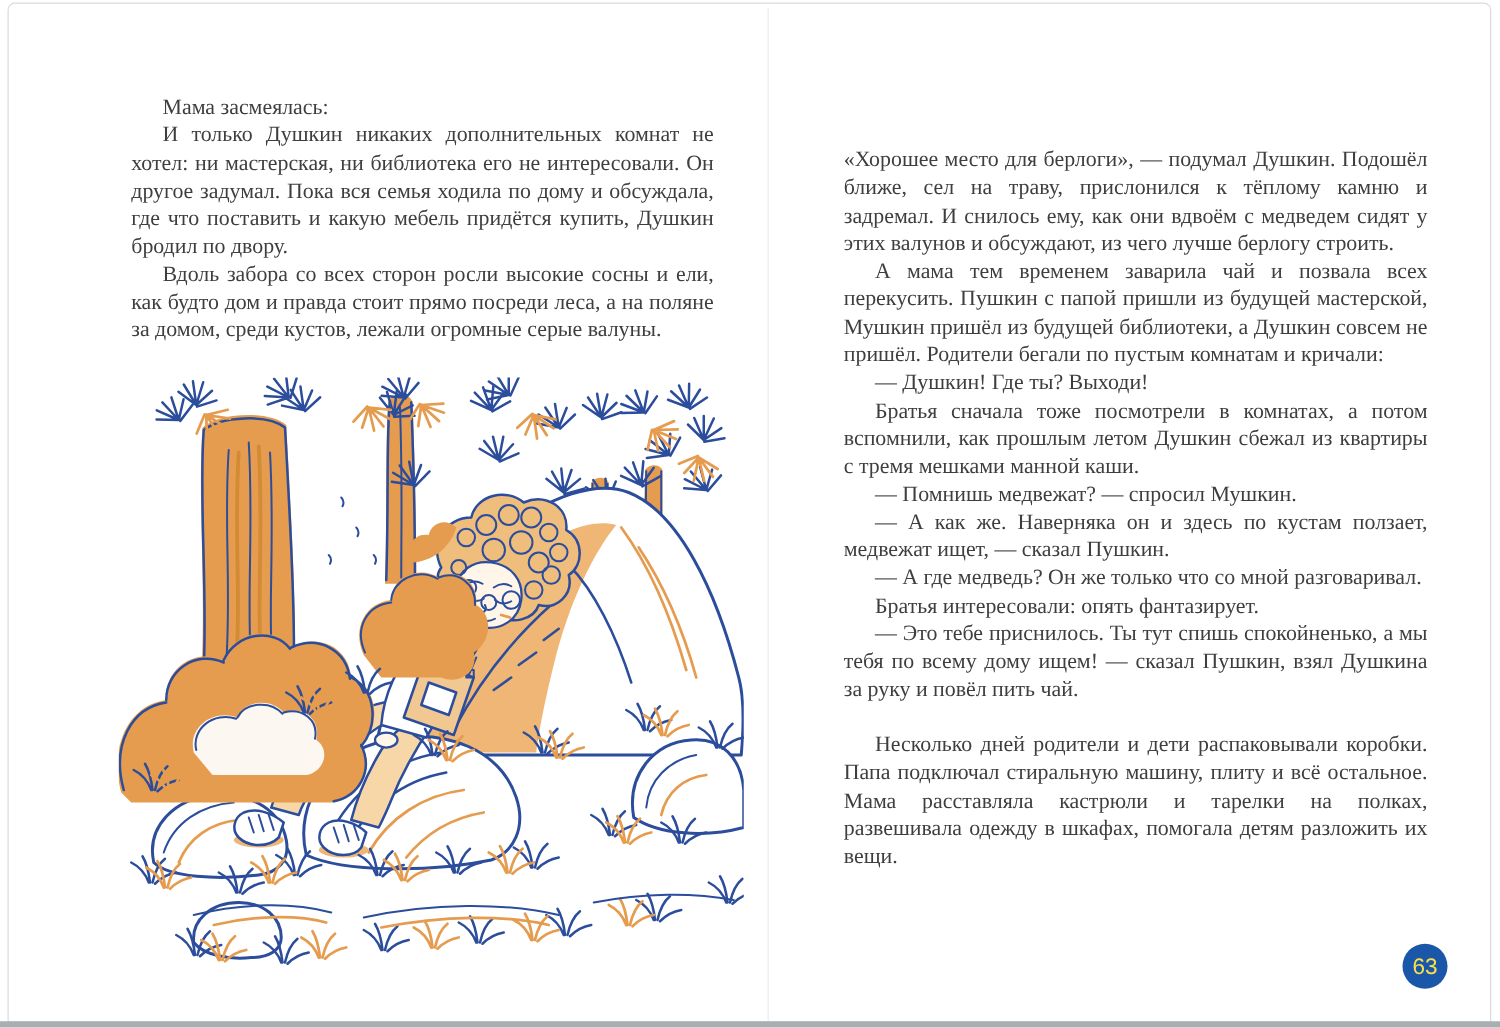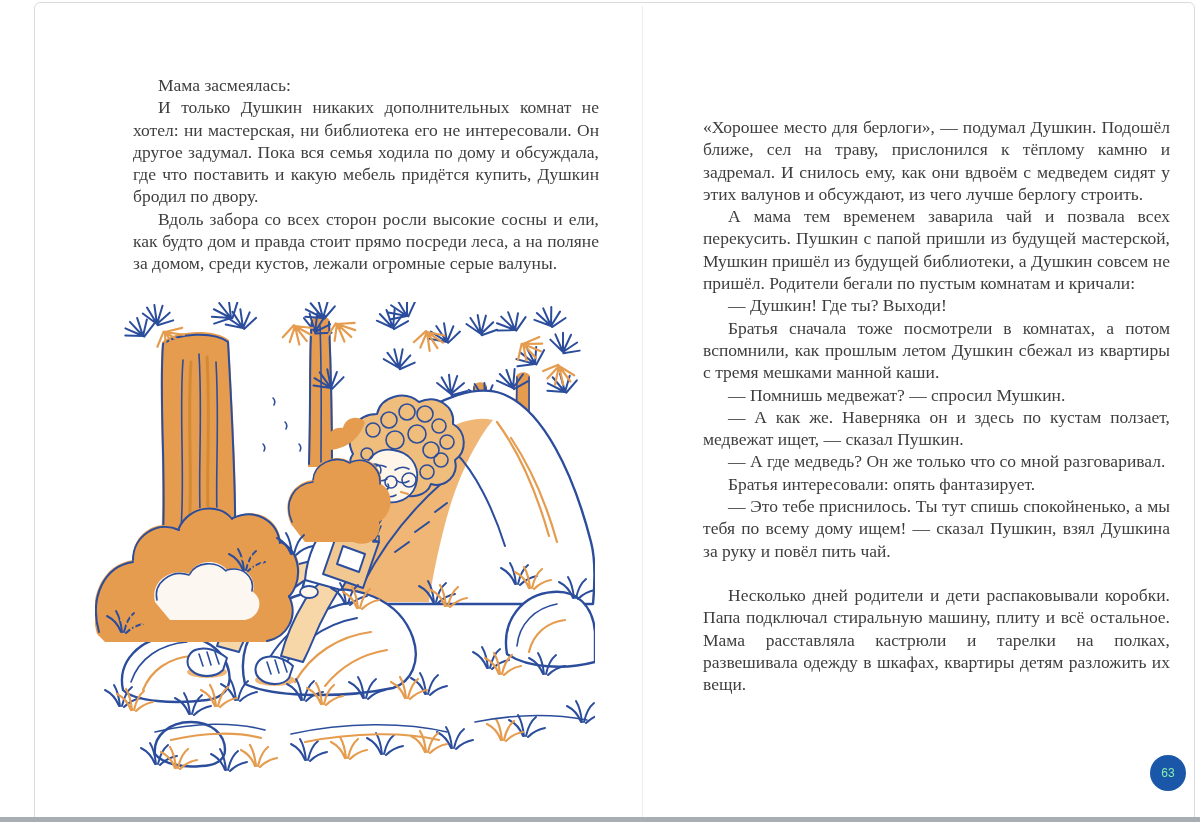--- a/index.html
+++ b/index.html
@@ -8,35 +8,35 @@
     --illustration-orange:#e59c4f;
     --orange-light:#f4cd9a;
     --skin:#fff6e9;
     --badge-blue:#1a57a9;
     --frame-light:#d9dcde;
     --frame-bottom:#a9aeb3;
     --paper:#ffffff;
   }
   html,body{margin:0;padding:0;width:1200px;height:822px;background:var(--paper);
     font-family:"Liberation Serif","DejaVu Serif",serif;overflow:hidden;}
-  .frame{position:absolute;left:34px;top:2px;width:1159px;height:814px;
-    border:1px solid var(--frame-light);border-radius:6px 6px 0 0;background:var(--paper);}
+  .frame{position:absolute;left:6px;top:2px;width:1159px;height:814px;
+    border:1px solid var(--frame-light);border-radius:6px 6px 0 0;background:var(--paper);padding-left:26px;}
   .bottom-edge{position:absolute;left:0;top:817px;width:1200px;height:5px;background:var(--frame-bottom);}
   .gutter{position:absolute;left:607px;top:3px;width:1px;height:813px;background:#ececee;}
   .text-col{position:absolute;color:var(--text);font-size:17.5px;line-height:22.3px;}
   .text-left{left:98px;top:71px;width:466px;}
   .text-right{left:668px;top:69px;width:467px;margin-top:44px;}
   .para{margin:0;text-align:justify;}
   .para.indent{text-indent:25px;}
   .para.no-indent{text-indent:0;}
   .para.gap{margin-top:22px;}
   .illustration{position:absolute;left:95px;top:302px;width:500px;height:472px;}
   .page-num{position:absolute;left:1115px;top:752px;width:36px;height:36px;border-radius:50%;
-    background:var(--badge-blue);color:#86efac;display:flex;align-items:center;justify-content:center;
-    font-family:"Liberation Sans","DejaVu Sans",sans-serif;font-size:12px;}
+    background:var(--badge-blue);color:#fde047;display:flex;align-items:center;justify-content:center;
+    font-family:"Liberation Sans","DejaVu Sans",sans-serif;font-size:18px;}
   
   .of{fill:var(--illustration-orange);stroke:none;}
   .bl{stroke:var(--illustration-blue);fill:none;stroke-width:2;stroke-linecap:round;stroke-linejoin:round;}
   .bl16{stroke-width:1.6;}
   .ol{stroke:var(--illustration-orange);fill:none;stroke-width:2.2;stroke-linecap:round;}
   .od{stroke:#d28a35;fill:none;stroke-width:3;stroke-linecap:round;}
   .rock{fill:#fff;stroke:var(--illustration-blue);stroke-width:2.4;stroke-linejoin:round;}
   .skin{fill:var(--skin);stroke:var(--illustration-blue);stroke-width:1.8;stroke-linejoin:round;}
   .shirt{fill:#fff;stroke:var(--illustration-blue);stroke-width:2;stroke-linejoin:round;}
   .pant{fill:#f7d7a8;stroke:var(--illustration-blue);stroke-width:2;stroke-linejoin:round;}
@@ -59,21 +59,21 @@
   <div class="text-col text-right">
       <p class="para no-indent">«Хорошее место для берлоги», — подумал Душкин. Подошёл ближе, сел на траву, прислонился к тёплому камню и задремал. И снилось ему, как они вдвоём с медведем сидят у этих валунов и обсуждают, из чего лучше берлогу строить.</p>
       <p class="para indent">А мама тем временем заварила чай и позвала всех перекусить. Пушкин с папой пришли из будущей мастерской, Мушкин пришёл из будущей библиотеки, а Душкин совсем не пришёл. Родители бегали по пустым комнатам и кричали:</p>
       <p class="para indent">— Душкин! Где ты? Выходи!</p>
       <p class="para indent">Братья сначала тоже посмотрели в комнатах, а потом вспомнили, как прошлым летом Душкин сбежал из квартиры с тремя мешками манной каши.</p>
       <p class="para indent">— Помнишь медвежат? — спросил Мушкин.</p>
       <p class="para indent">— А как же. Наверняка он и здесь по кустам ползает, медвежат ищет, — сказал Пушкин.</p>
       <p class="para indent">— А где медведь? Он же только что со мной разговаривал.</p>
       <p class="para indent">Братья интересовали: опять фантазирует.</p>
       <p class="para indent">— Это тебе приснилось. Ты тут спишь спокойненько, а мы тебя по всему дому ищем! — сказал Пушкин, взял Душкина за руку и повёл пить чай.</p>
-      <p class="para indent gap">Несколько дней родители и дети распаковывали коробки. Папа подключал стиральную машину, плиту и всё остальное. Мама расставляла кастрюли и тарелки на полках, развешивала одежду в шкафах, квартиры детям разложить их вещи.</p>
+      <p class="para indent gap">Несколько дней родители и дети распаковывали коробки. Папа подключал стиральную машину, плиту и всё остальное. Мама расставляла кастрюли и тарелки на полках, развешивала одежду в шкафах, помогала детям разложить их вещи.</p>
     </div>
 
   <div class="page-num">63</div>
 </div>
 
 <svg class="illustration" viewBox="0 0 500 472" xmlns="http://www.w3.org/2000/svg">
   <defs>
     <g id="fan">
         <path d="M0,0 L-17,-5 M0,0 L-15,-12 M0,0 L-9,-17 M0,0 L-1,-19 M0,0 L8,-15 M1,1 L14,-9"></path>
       </g>

